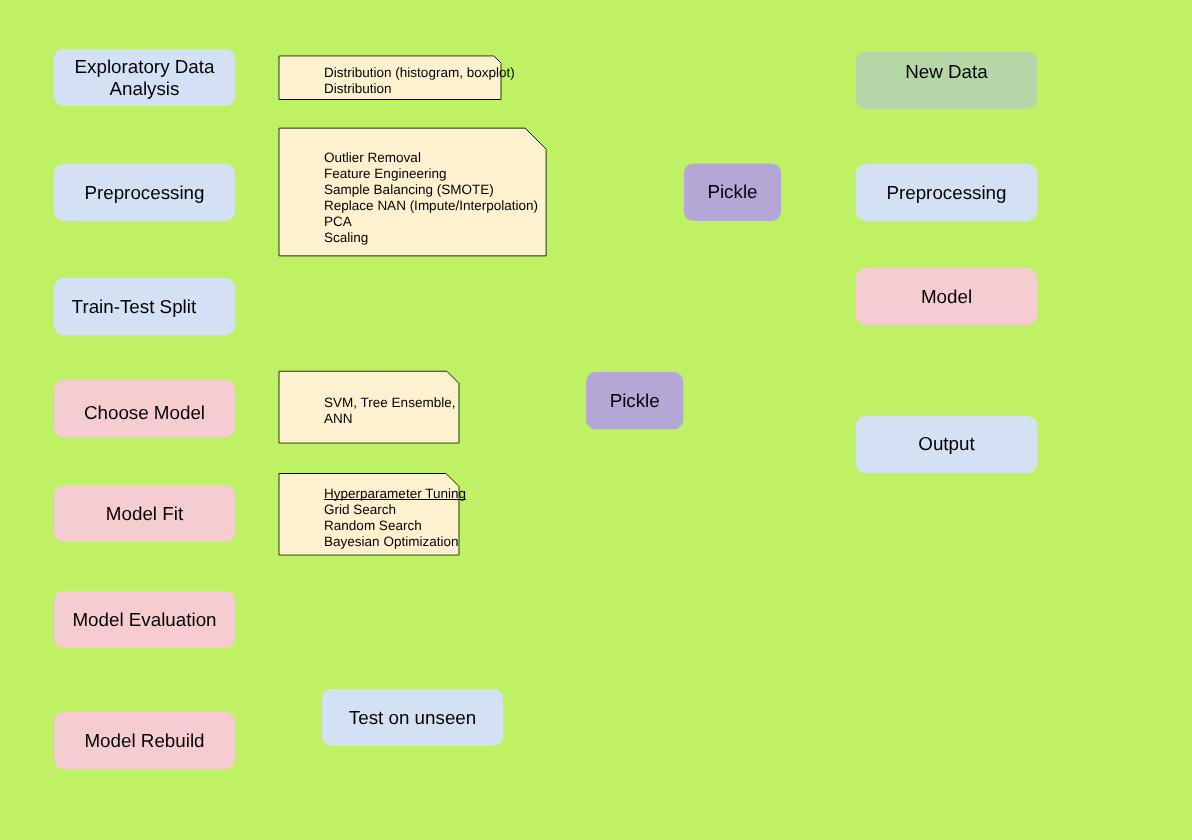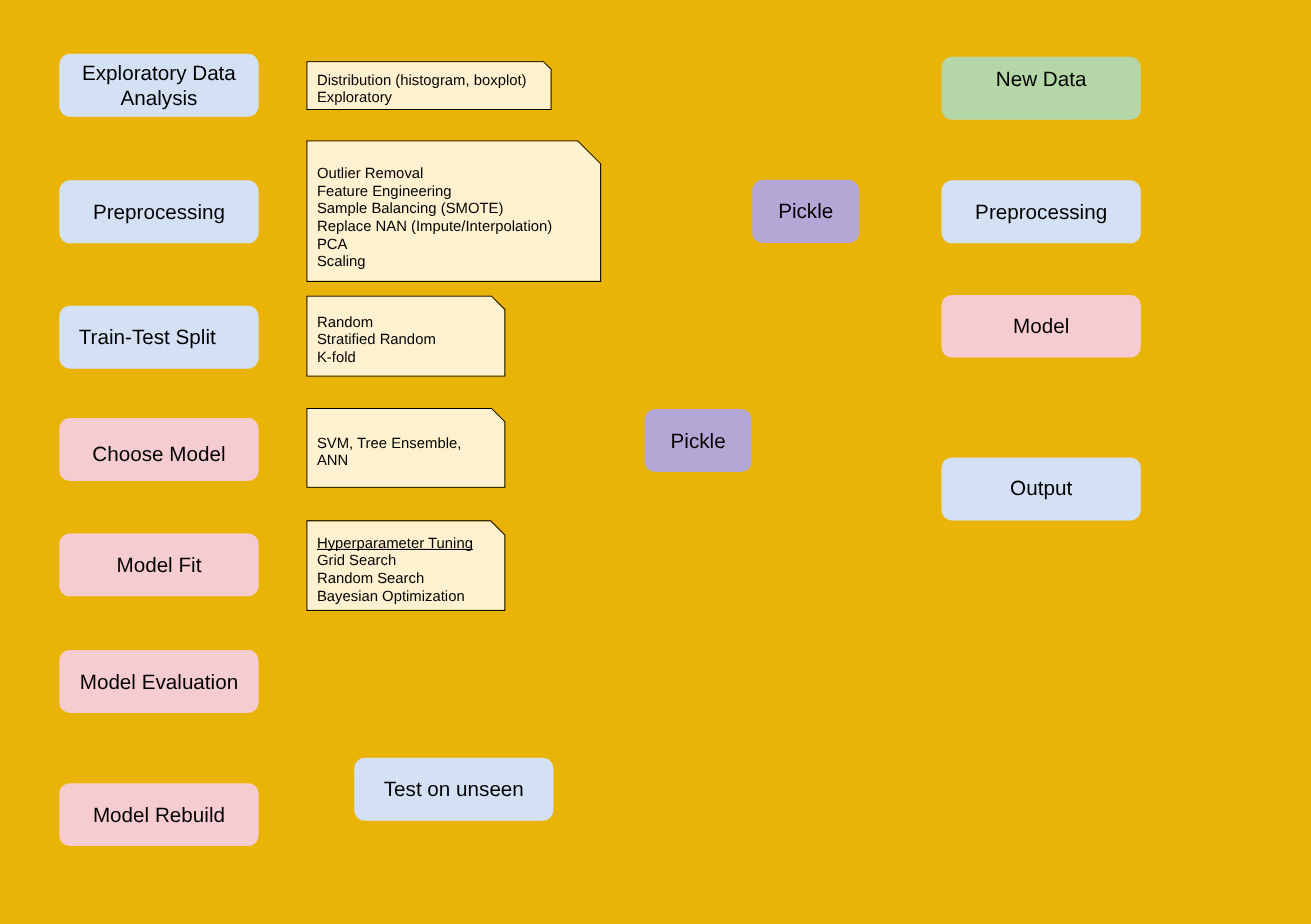--- a/index.html
+++ b/index.html
@@ -1,26 +1,26 @@
 <!DOCTYPE html>
 <html><head>
 <meta charset="utf-8">
 <style>
   html,body{margin:0;padding:0;background:#000000;}
   body{width:1192px;height:840px;overflow:hidden;
        font-family:"Liberation Sans",sans-serif;
        -webkit-font-smoothing:antialiased;text-rendering:geometricPrecision;}
-  #canvas{position:relative;width:1192px;height:840px;background:#eab308;overflow:hidden;}
+  #canvas{position:relative;width:1192px;height:840px;background:#bef264;overflow:hidden;}
 
   .node,.note{position:absolute;box-sizing:border-box;}
   .shape{position:absolute;overflow:visible;}
   .node .label{position:absolute;display:flex;align-items:center;justify-content:center;
                color:#000000;text-align:center;
                font-size:18.8px;line-height:22px;white-space:pre-line;}
-  .note .lines{position:absolute;color:#000000;font-size:13.5px;line-height:16px;}
+  .note .lines{position:absolute;color:#000000;font-size:13.5px;line-height:16px;margin-left:36px;}
   .note .lines div{white-space:pre;}
   .u{text-decoration:underline;text-decoration-skip-ink:none;
      text-underline-offset:0.5px;text-decoration-thickness:1px;}
 </style>
 </head>
 <body>
 
 <div id="canvas">
   <div class="node" style="left:53px;top:48px;width:183px;height:59px">
     <svg class="shape" width="185" height="61" viewBox="-1 -1 185 61" style="left:-1px;top:-1px">
@@ -107,46 +107,35 @@
     </svg>
     <div class="label" style="left:0.9px;top:0.9px;width:181.2px;height:57.2px">Output</div>
   </div>
   <div class="note" style="left:279px;top:56px;width:224px;height:45px">
     <svg class="shape" width="226" height="47" viewBox="-2 -2 226 47" style="left:-2px;top:-2px">
       <path d="M 0.1 0.1 L 215.007 0.1 L 221.9 6.993 L 221.9 43.5 L 0.1 43.5 Z" fill="none" stroke="#000000" stroke-width="1"></path>
       <path d="M 0.6 0.6 L 214.8 0.6 L 221.4 7.2 L 221.4 43.0 L 0.6 43.0 Z" fill="#fdf1d0"></path>
     </svg>
     <div class="lines" style="left:9.1px;top:9.0px">
         <div>Distribution (histogram, boxplot)</div>
-        <div>Exploratory</div>
+        <div>Distribution</div>
     </div>
   </div>
   <div class="note" style="left:279px;top:128px;width:269px;height:130px">
     <svg class="shape" width="271" height="132" viewBox="-2 -2 271 132" style="left:-2px;top:-2px">
       <path d="M 0.1 0.2 L 246.207 0.2 L 267.0 20.993 L 267.0 127.8 L 0.1 127.8 Z" fill="none" stroke="#000000" stroke-width="1"></path>
       <path d="M 0.6 0.7 L 246.0 0.7 L 266.5 21.2 L 266.5 127.3 L 0.6 127.3 Z" fill="#fdf1d0"></path>
     </svg>
     <div class="lines" style="left:9.1px;top:21.8px">
         <div>Outlier Removal</div>
         <div>Feature Engineering</div>
         <div>Sample Balancing (SMOTE)</div>
         <div>Replace NAN (Impute/Interpolation)</div>
         <div>PCA</div>
         <div>Scaling</div>
-    </div>
-  </div>
-  <div class="note" style="left:279px;top:269px;width:182px;height:75px">
-    <svg class="shape" width="184" height="77" viewBox="-2 -2 184 77" style="left:-2px;top:-2px">
-      <path d="M 0.1 0.3 L 167.807 0.3 L 179.9 12.393 L 179.9 72.8 L 0.1 72.8 Z" fill="none" stroke="#000000" stroke-width="1"></path>
-      <path d="M 0.6 0.8 L 167.6 0.8 L 179.4 12.6 L 179.4 72.3 L 0.6 72.3 Z" fill="#fdf1d0"></path>
-    </svg>
-    <div class="lines" style="left:9.1px;top:15.9px">
-        <div>Random</div>
-        <div>Stratified Random</div>
-        <div>K-fold</div>
     </div>
   </div>
   <div class="note" style="left:279px;top:371px;width:182px;height:74px">
     <svg class="shape" width="184" height="76" viewBox="-2 -2 184 76" style="left:-2px;top:-2px">
       <path d="M 0.1 0.3 L 167.807 0.3 L 179.9 12.393 L 179.9 71.9 L 0.1 71.9 Z" fill="none" stroke="#000000" stroke-width="1"></path>
       <path d="M 0.6 0.8 L 167.6 0.8 L 179.4 12.6 L 179.4 71.4 L 0.6 71.4 Z" fill="#fdf1d0"></path>
     </svg>
     <div class="lines" style="left:9.1px;top:23.9px">
         <div>SVM, Tree Ensemble,</div>
         <div>ANN</div>

